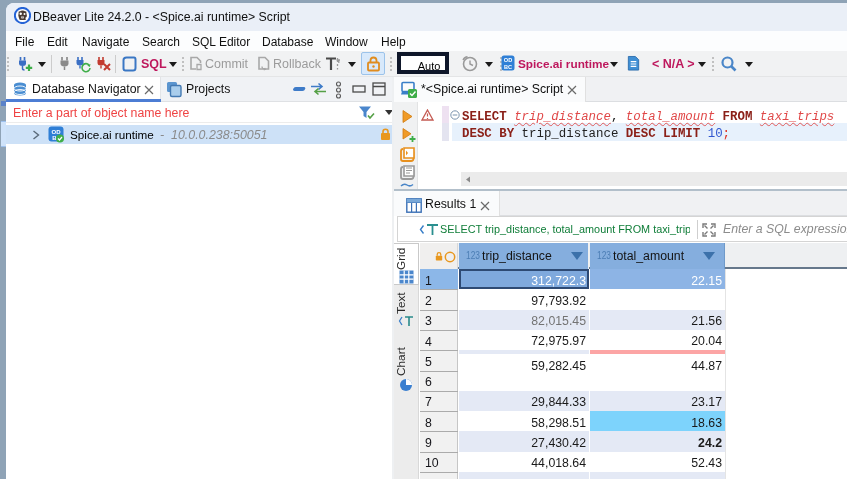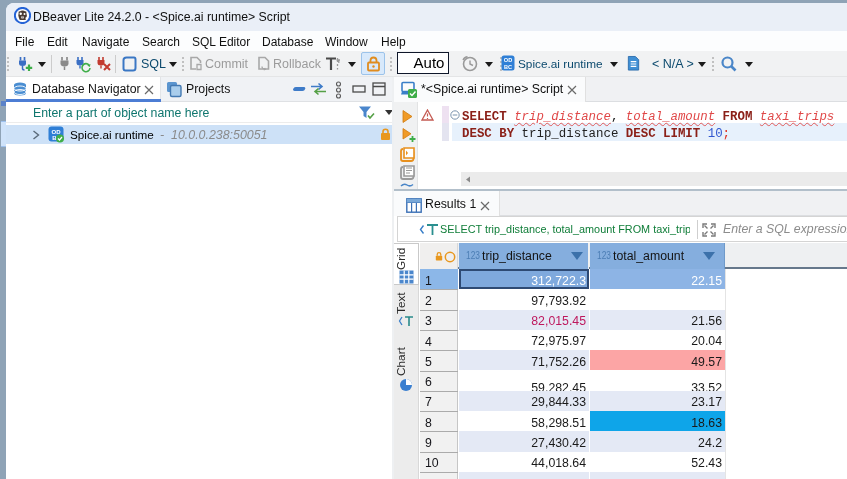--- a/index.html
+++ b/index.html
@@ -9,38 +9,38 @@
   border-top-left-radius:8px; background:#fff; overflow:hidden; }
 .abs { position:absolute; }
 
 #titlebar { position:absolute; left:0; top:0; width:100%; height:28px; background:#eaeff7; }
 #title-text { position:absolute; left:27px; top:6.5px; font-size:12.3px; color:#101010; }
 
 #menubar { position:absolute; left:0; top:28px; width:100%; height:20px; background:#fcfdfe; font-size:12px; color:#101010; }
 #menubar span { position:absolute; top:4px; }
 
 #toolbar { position:absolute; left:0; top:48px; width:100%; height:26px; background:#f1f2f3; border-bottom:1px solid #e4e5e6; }
-#toolbar .txt { position:absolute; top:6px; font-size:12.5px; color:#0c4a6e; }
+#toolbar .txt { position:absolute; top:6px; font-size:12.5px; color:#be185d;font-weight:bold; }
 #toolbar .gtxt { position:absolute; top:6px; font-size:12.5px; color:#9b9b9b; }
 .grip { position:absolute; top:6px; width:2px; height:14px;
   background-image:repeating-linear-gradient(to bottom,#c0c0c0 0 2px,transparent 2px 4px); }
 .tsep { position:absolute; top:4px; width:1px; height:18px; background:#cccccc; }
 .dd { position:absolute; top:11px; width:0; height:0; border-left:4px solid transparent; border-right:4px solid transparent; border-top:5px solid #1a1a1a; }
-#autocombo { position:absolute; left:391px; top:1px; width:52px; height:22px; background:#fff; border:1px solid #0f172a; font-size:15px; color:#000; text-align:center; line-height:20px;padding-left:12px; }
+#autocombo { position:absolute; left:391px; top:1px; width:52px; height:22px; background:#fff; border:4px solid #0f172a; font-size:11px; color:#000; text-align:center; line-height:20px;padding-left:12px; }
 #lockbox { position:absolute; left:355px; top:1px; width:24px; height:23px; background:#d8e9fb; border:1px solid #9cc3ea; border-radius:2px; }
 
 #main { position:absolute; left:0; top:74px; width:100%; height:402px; }
 
 #leftpanel { position:absolute; left:0; top:0; width:386px; height:100%; background:#fff; }
 #lp-tabbar { position:absolute; left:0; top:0; width:100%; height:25px; background:#f0f2f5; border-bottom:1px solid #dfe1e4; }
 #lp-tab1 { position:absolute; left:0; top:0; width:155px; height:25px; background:#fff; border-right:1px solid #e2e4e7; }
 #lp-underline { position:absolute; left:0; top:22px; width:155px; height:3px; background:#4c7dd4; }
 #lp-tabbar .tabtext { position:absolute; top:5px; font-size:12.3px; color:#151515; }
 #lp-search { position:absolute; left:0; top:25px; width:100%; height:21px; background:#fff; border-bottom:1px solid #ececec; }
-#lp-search .ph { position:absolute; left:7px; top:4px; font-size:12.3px; color:#0f766e;margin-left:20px; }
+#lp-search .ph { position:absolute; left:7px; top:4px; font-size:12.3px; color:#ef4444; }
 #lp-tree-row { position:absolute; left:0; top:47.5px; width:100%; height:19.5px; background:#cde1f7; }
 #lp-tree-row .name { position:absolute; left:64px; top:3px; font-size:11.7px; color:#000; }
 #lp-tree-row .addr { position:absolute; left:154px; top:3px; font-size:12.4px; font-style:italic; color:#8a8a8a; }
 #lp-divider { position:absolute; left:386px; top:0; width:2px; height:100%; background:#eef0f2; }
 
 #rightpanel { position:absolute; left:388px; top:0; width:453px; height:100%; background:#fff; }
 #ed-tabbar { position:absolute; left:0; top:0; width:100%; height:25px; background:#f0f1f3; border-bottom:1px solid #dcdee1; }
 #ed-tab { position:absolute; left:0; top:0; width:192px; height:25px; background:#fafbfc; border-right:1px solid #e0e0e0; }
 #ed-tabbar .tabtext { position:absolute; left:27px; top:5px; font-size:12.3px; color:#101010; }
 
@@ -418,46 +418,46 @@
         <div class="abs" style="left:331px;top:26px;bottom:0;width:1px;background:#e4e4e4"></div>
         <div id="rowsbox">
             <div class="grow" style="top: 26px; padding-left: 19px;">
               <div class="gcell c1" style="background: rgb(127, 169, 221); color: rgb(255, 255, 255); border: 2px solid rgb(46, 74, 116); padding-top: 2.6px; padding-right: 1px;">312,722.3</div>
               <div class="gcell c2" style="background: rgb(141, 180, 229); color: rgb(255, 255, 255);">22.15</div>
             </div>
             <div class="grow" style="top: 46.3px;">
               <div class="gcell c1" style="background: rgb(255, 255, 255); color: rgb(26, 26, 26);">97,793.92</div>
             </div>
             <div class="grow" style="top: 66.6px;">
-              <div class="gcell c1" style="background: rgb(228, 233, 245); color: #be185d; padding-left: 9px;">82,015.45</div>
+              <div class="gcell c1" style="background: rgb(228, 233, 245); color: #737373; padding-left: 9px;">82,015.45</div>
               <div class="gcell c2" style="background: rgb(228, 233, 245); color: rgb(26, 26, 26);">21.56</div>
             </div>
             <div class="grow" style="top: 86.9px;">
               <div class="gcell c1" style="background: rgb(255, 255, 255); color: rgb(26, 26, 26);">72,975.97</div>
               <div class="gcell c2" style="background: rgb(255, 255, 255); color: rgb(26, 26, 26);">20.04</div>
             </div>
             <div class="grow" style="top: 107.2px;">
               <div class="gcell c1" style="background: rgb(228, 233, 245); color: rgb(26, 26, 26);">71,752.26</div>
               <div class="gcell c2" style="background: #fca5a5; color: rgb(26, 26, 26);">49.57</div>
             </div>
-            <div class="grow" style="top: 133px;">
+            <div class="grow" style="top: 111px;">
               <div class="gcell c1" style="background: rgb(255, 255, 255); color: rgb(26, 26, 26);">59,282.45</div>
-              <div class="gcell c2" style="background: rgb(255, 255, 255); color: rgb(26, 26, 26);">33.52</div>
+              <div class="gcell c2" style="background: rgb(255, 255, 255); color: rgb(26, 26, 26);">44.87</div>
             </div>
             <div class="grow" style="top: 147.8px;">
               <div class="gcell c1" style="background: rgb(228, 233, 245); color: rgb(26, 26, 26);">29,844.33</div>
               <div class="gcell c2" style="background: rgb(228, 233, 245); color: rgb(26, 26, 26);">23.17</div>
             </div>
             <div class="grow" style="top: 168.1px;">
               <div class="gcell c1" style="background: rgb(255, 255, 255); color: rgb(26, 26, 26);">58,298.51</div>
-              <div class="gcell c2" style="background: #0ea5e9; color: rgb(26, 26, 26);">18.63</div>
+              <div class="gcell c2" style="background: #7dd3fc; color: rgb(26, 26, 26);">18.63</div>
             </div>
             <div class="grow" style="top: 188.4px;">
               <div class="gcell c1" style="background: rgb(228, 233, 245); color: rgb(26, 26, 26);">27,430.42</div>
-              <div class="gcell c2" style="background: rgb(228, 233, 245); color: rgb(26, 26, 26);">24.2</div>
+              <div class="gcell c2" style="background: rgb(228, 233, 245); color: rgb(26, 26, 26); font-weight: bold;">24.2</div>
             </div>
             <div class="grow" style="top: 208.7px;">
               <div class="gcell c1" style="background: rgb(255, 255, 255); color: rgb(26, 26, 26);">44,018.64</div>
               <div class="gcell c2" style="background: rgb(255, 255, 255); color: rgb(26, 26, 26);">52.43</div>
             </div>
             <div class="grow" style="top: 229px;">
               <div class="gcell c1" style="background: rgb(228, 233, 245);"></div>
               <div class="gcell c2" style="background: rgb(228, 233, 245);"></div>
             </div>
           </div>

